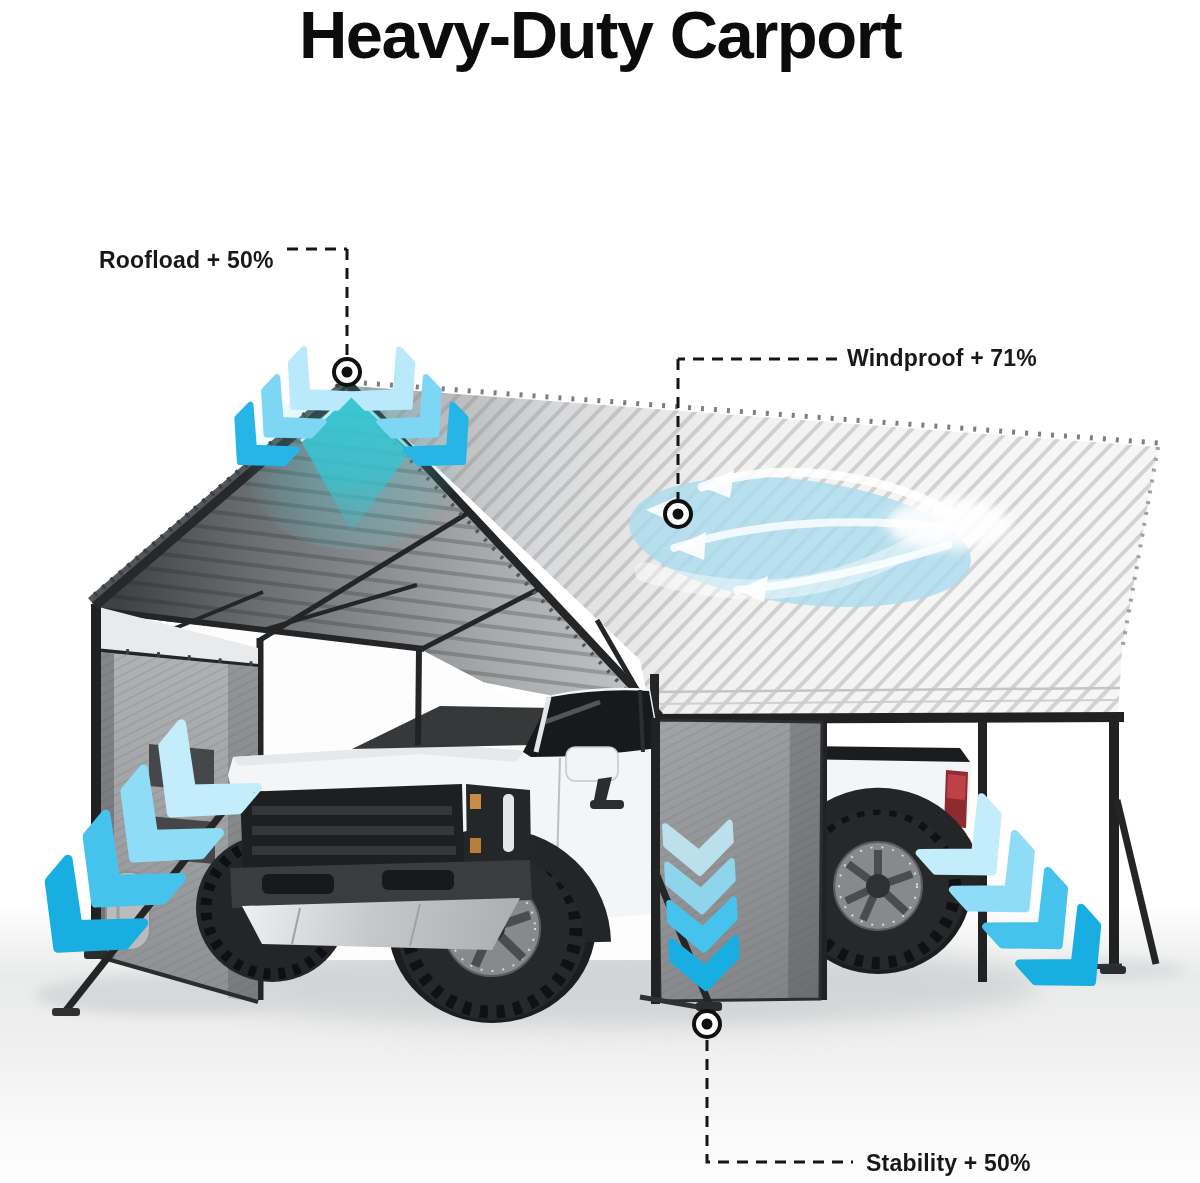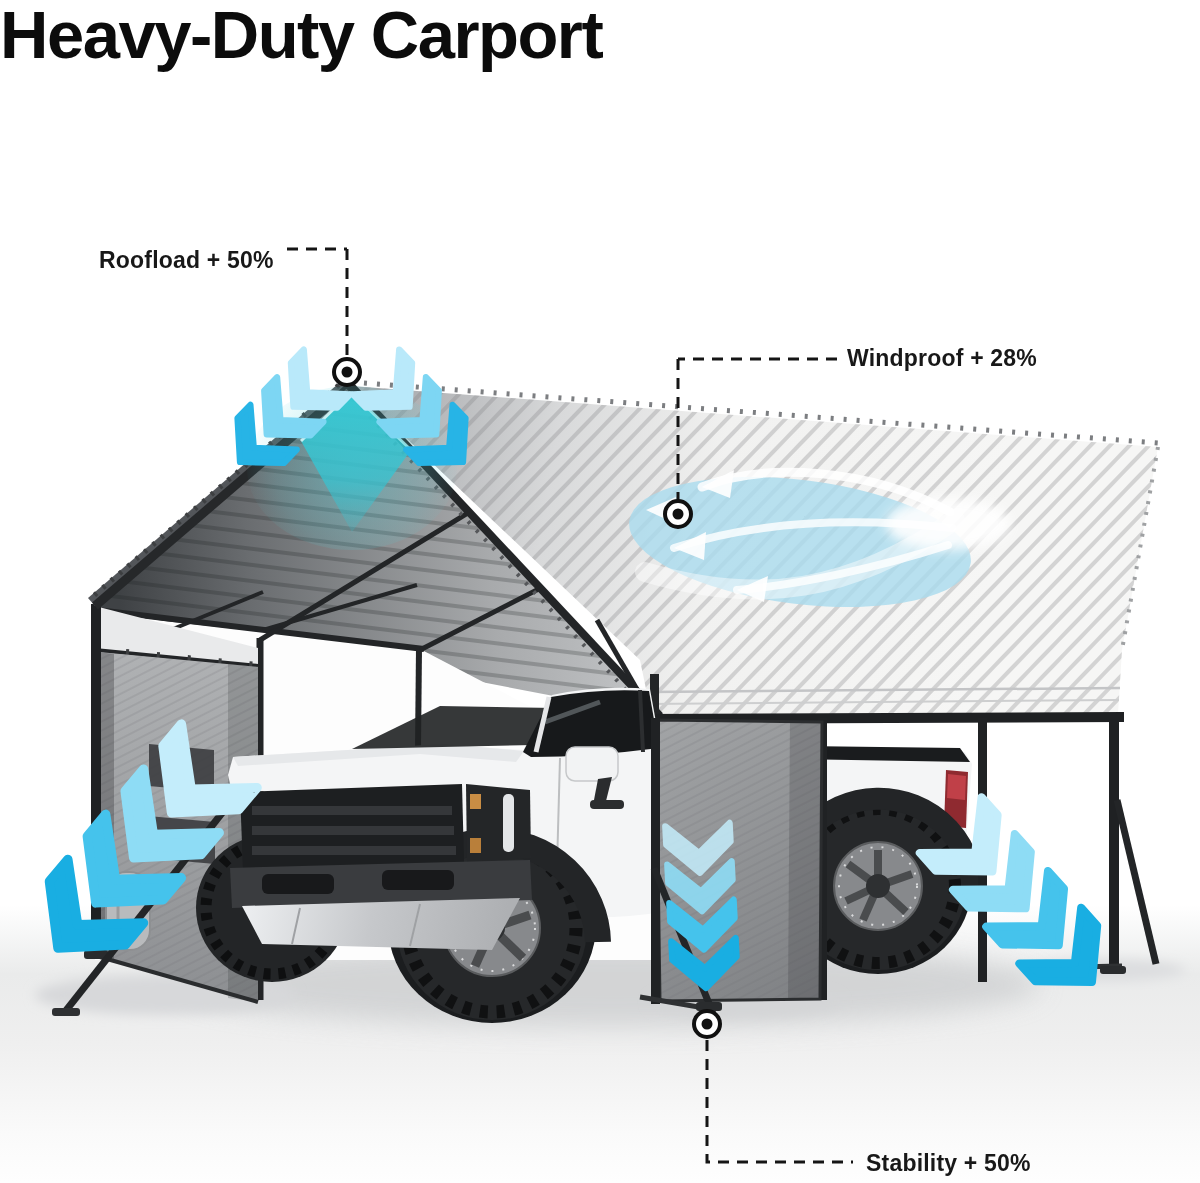--- a/index.html
+++ b/index.html
@@ -1,19 +1,19 @@
 <!DOCTYPE html>
 <html><head>
 <meta charset="utf-8">
 <style>
   html,body{margin:0;padding:0;background:#ffffff;}
   .stage{position:relative;width:1200px;height:1183px;overflow:hidden;background:#ffffff;
          font-family:"Liberation Sans", sans-serif;}
   .scene-svg{position:absolute;left:0;top:0;width:1200px;height:1183px;display:block;}
-  .page-title{position:absolute;left:0;top:0;width:1200px;margin:0;
+  .page-title{position:absolute;left:0;top:0;width:1200px;margin:0;text-align:center;
               font-size:67px;font-weight:bold;letter-spacing:-1.5px;color:#0c0c0c;line-height:1.05;}
   .callout-label{position:absolute;font-size:23px;font-weight:bold;color:#181818;
                  white-space:nowrap;letter-spacing:.2px;}
   .label-roofload{left:99px;top:247px;}
   .label-windproof{left:847px;top:345px;}
   .label-stability{left:866px;top:1150px;}
 </style>
 </head>
 <body>
 
@@ -310,16 +310,16 @@
   </g>
   <g>
     <circle cx="707" cy="1024" r="13" fill="#ffffff" stroke="#101010" stroke-width="4"></circle>
     <circle cx="707" cy="1024" r="5.5" fill="#101010"></circle>
   </g>
 </svg>
 
 <h1 class="page-title">Heavy-Duty Carport</h1>
 
 <div class="callout-label label-roofload">Roofload + 50%</div>
-<div class="callout-label label-windproof">Windproof + 28%</div>
+<div class="callout-label label-windproof">Windproof + 71%</div>
 <div class="callout-label label-stability">Stability + 50%</div>
 
 </div>
 
 </body></html>

